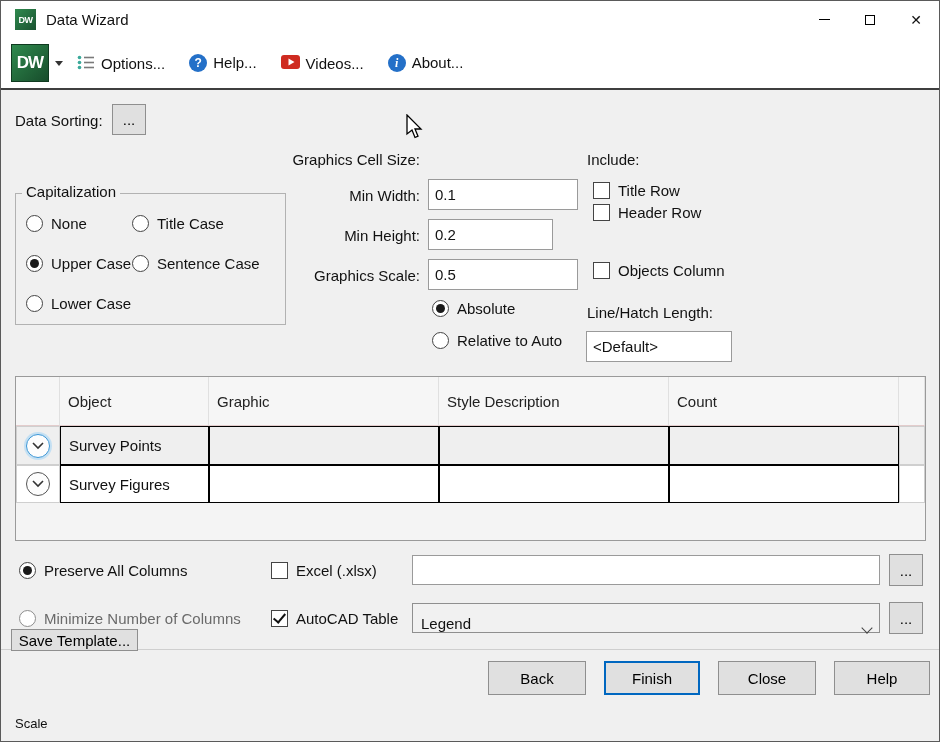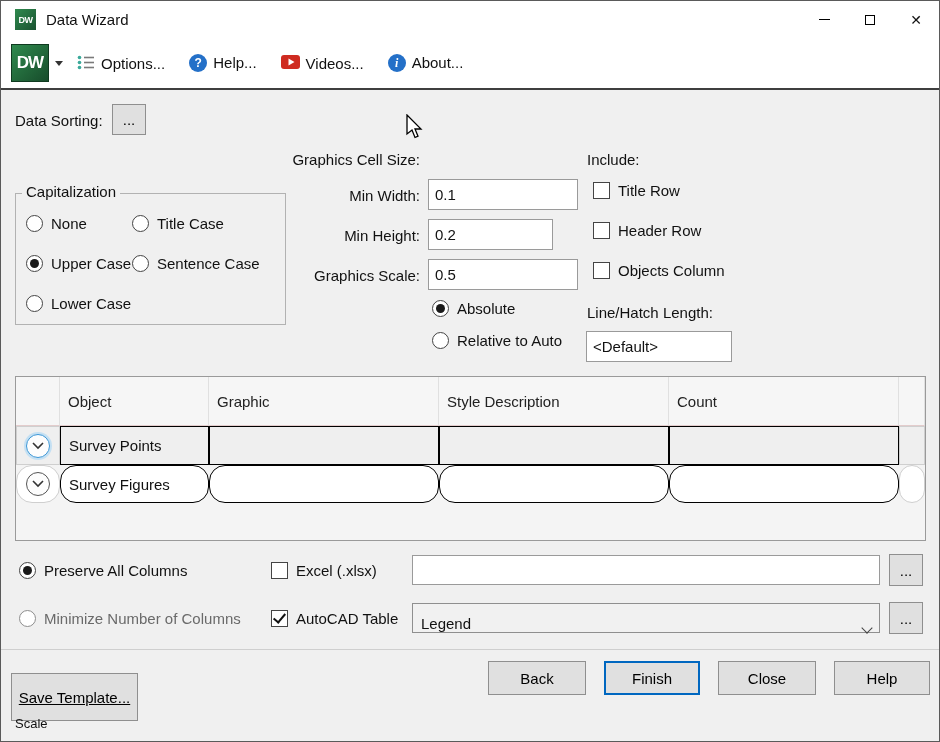--- a/index.html
+++ b/index.html
@@ -65,21 +65,21 @@
   .grid { position:absolute; left:14px; top:375px; width:911px; height:165px;
           border:1px solid #9a9a9a; background:#f4f4f4;
           display:grid; grid-template-columns:44px 149px 230px 230px 230px 1fr;
           grid-template-rows:49px 39px 38px 1fr; }
   .th { background:#f6f6f6; border-right:1px solid #e0e0e0; border-bottom:1px solid #e3cccc;
         display:flex; align-items:center; padding-left:8px; color:#222; }
   .td { display:flex; align-items:center; padding-left:8px; }
   .td.dark { border:1px solid #000; }
   .td.side { border:1px solid #cfcfcf; justify-content:center; padding-left:0; }
   .row1 { background:#efefef; }
-  .row2 { background:#ffffff;border-radius:16px; }
+  .row2 { background:#ffffff; }
   .chev { width:24px; height:24px; border-radius:50%; border:1px solid #555; background:#fdfdfd;
           display:flex; align-items:center; justify-content:center; cursor:default; }
   .chev.focused { border:1px solid #3d97d6; box-shadow:0 0 0 2px #c4e0f3; }
   .grid-empty { grid-column:1 / 7; background:#f4f4f4; }
 
   
   .combo { position:absolute; background:#f1f1f1; border:1px solid #8f8f8f; display:flex;
            align-items:flex-end; padding:0 8px; cursor:default; }
   .combo .val { flex:1; }
   .combo-arrow { width:8px; height:8px; border:solid #444; border-width:0 1.5px 1.5px 0;
@@ -174,21 +174,21 @@
     <span class="rb"></span>
     <span class="lbl">Relative to Auto</span>
   </label>
 
   <div class="abs lbl" style="left:586px; top:150px;">Include:</div>
 
   <label class="checkbox" style="left:592px; top:181px;" data-checked="false">
     <span class="cb"></span>
     <span class="lbl">Title Row</span>
   </label>
-  <label class="checkbox" style="left:592px; top:221px;" data-checked="false">
+  <label class="checkbox" style="left:592px; top:203px;" data-checked="false">
     <span class="cb"></span>
     <span class="lbl">Header Row</span>
   </label>
   <label class="checkbox" style="left:592px; top:261px;" data-checked="false">
     <span class="cb"></span>
     <span class="lbl">Objects Column</span>
   </label>
 
   <div class="abs lbl" style="left:586px; top:303px;">Line/Hatch Length:</div>
   <input class="tinput" style="left: 585px; top: 330px; width: 146px; height: 31px;" value="&lt;Default&gt;">
@@ -279,21 +279,21 @@
     <span class="lbl">AutoCAD Table</span>
   </label>
   <div class="combo" style="left:411px; top:602px; width:468px; height:30px;">
     <span class="val">Legend</span>
     <span class="combo-arrow"></span>
   </div>
   <button class="btn" style="left:888px; top:601px; width:34px; height:32px;">...</button>
 
   <div class="sep-line"></div>
 
-  <button class="btn" style="left:10px; top:672px; width:127px; height:48px;text-decoration:underline;">Save Template...</button>
+  <button class="btn" style="left:10px; top:628px; width:127px; height:22px;">Save Template...</button>
   <button class="btn" style="left:487px; top:660px; width:98px; height:34px;">Back</button>
   <button class="btn default" style="left:603px; top:660px; width:96px; height:34px;">Finish</button>
   <button class="btn" style="left:717px; top:660px; width:98px; height:34px;">Close</button>
   <button class="btn" style="left:833px; top:660px; width:96px; height:34px;">Help</button>
 
   <div class="statusbar-text">Scale</div>
 
 </div>
 
 </body></html>

